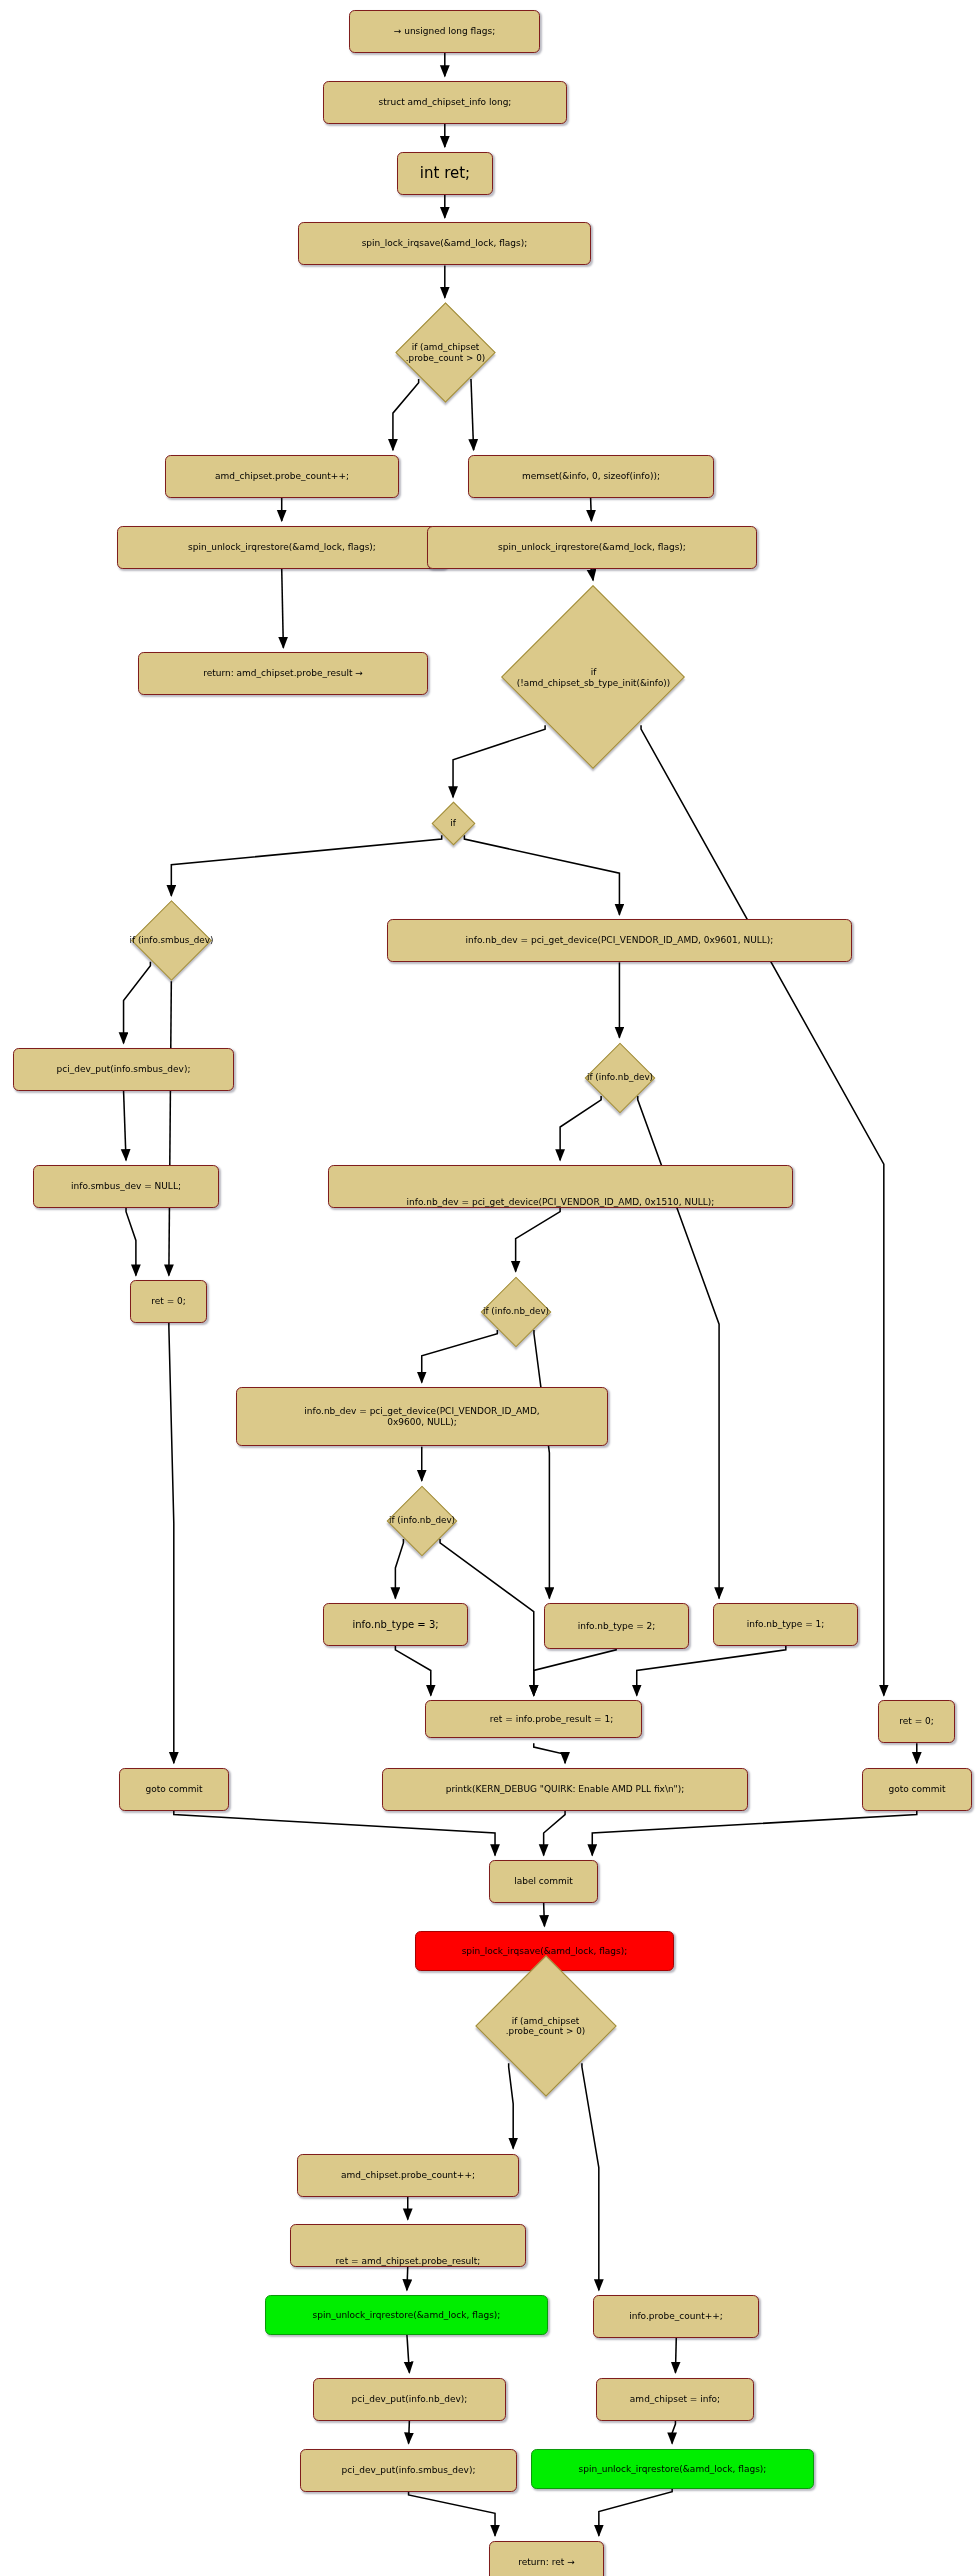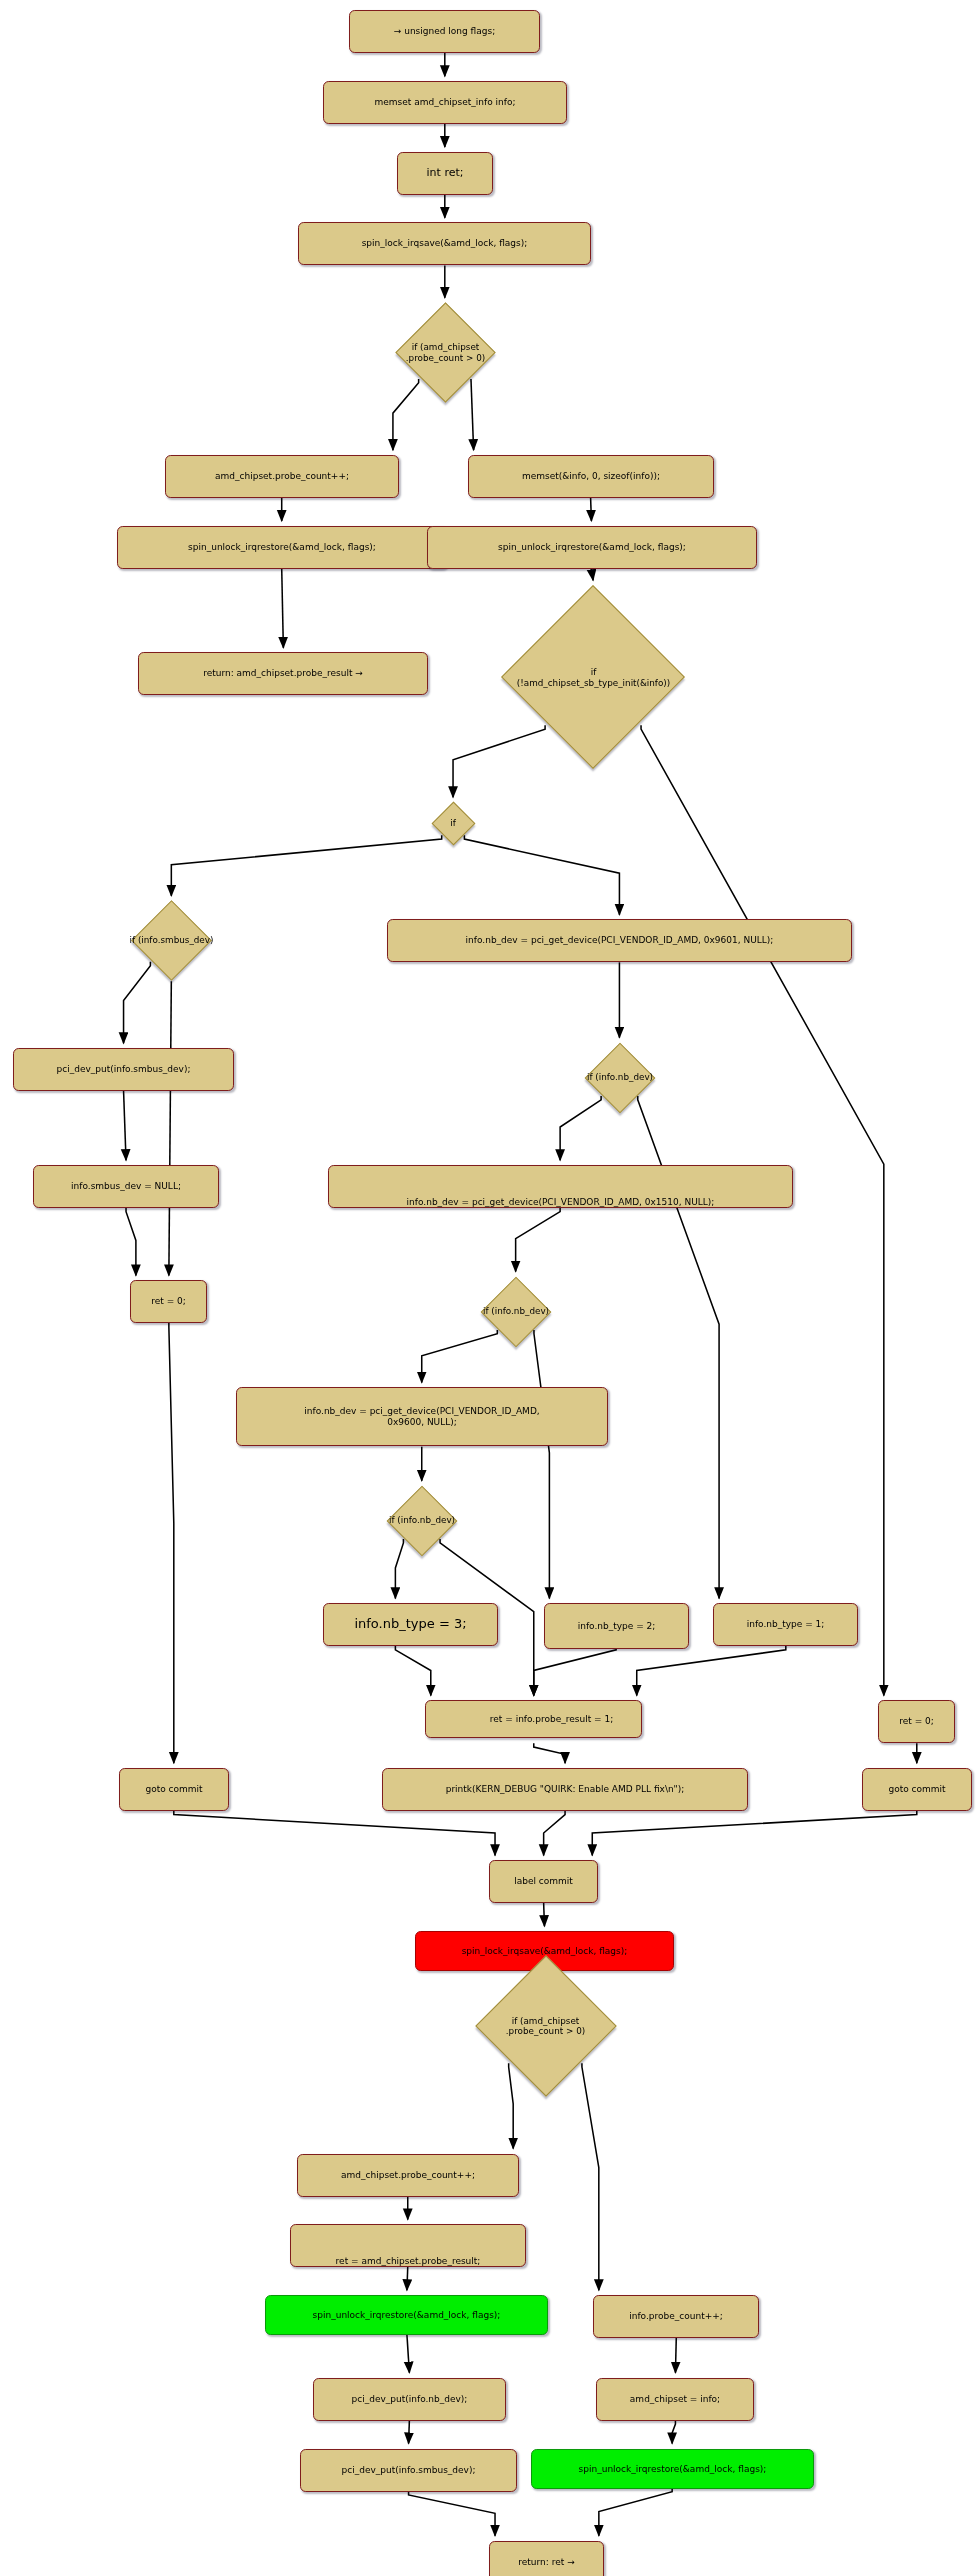--- a/index.html
+++ b/index.html
@@ -136,22 +136,22 @@
         <path d="M424.84000000000003,2437.2400000000002 L427.42,2476.96"></path>
         <path d="M427.42,2526.68 L426.56,2550.92"></path>
         <path d="M426.56,2600.64 L426.56,2604.64 L516.8399999999999,2623.8599999999997 L516.8399999999999,2647.24"></path>
         <path d="M706.0600000000001,2440.68 L705.2,2476.96"></path>
         <path d="M705.2,2526.68 L705.2,2530.68 L701.76,2539.8379999999997 L701.76,2550.92"></path>
         <path d="M701.76,2597.2000000000003 L701.76,2601.2000000000003 L625.24,2621.968 L625.24,2647.24"></path>
       </g>
   </svg>
   <div id="node-layer">
       <div class="node proc" title="→ unsigned long flags;" style="left: 349px; top: 10px; width: 191px; height: 43px; font-size: 9px;"><span class="lbl">→ unsigned long flags;</span></div>
-      <div class="node proc" title="struct amd_chipset_info info;" style="left: 323px; top: 81px; width: 244px; height: 43px; font-size: 9px;"><span class="lbl">memset amd_chipset_info info;</span></div>
-      <div class="node proc" title="int ret;" style="left: 397px; top: 152px; width: 96px; height: 43px; font-size: 11px;"><span class="lbl">int ret;</span></div>
+      <div class="node proc" title="struct amd_chipset_info info;" style="left: 323px; top: 81px; width: 244px; height: 43px; font-size: 9px;"><span class="lbl">struct amd_chipset_info long;</span></div>
+      <div class="node proc" title="int ret;" style="left: 397px; top: 152px; width: 96px; height: 43px; font-size: 15px;"><span class="lbl">int ret;</span></div>
       <div class="node proc" title="spin_lock_irqsave(&amp;amd_lock, flags);" style="left: 298px; top: 222px; width: 293px; height: 43px; font-size: 9px;"><span class="lbl">spin_lock_irqsave(&amp;amd_lock, flags);</span></div>
       <div class="node cond" title="if (amd_chipset
 .probe_count &gt; 0)" style="left: 330px; top: 303px; width: 231px; height: 99px; font-size: 8.8px;"><div class="diamond-shape" style="width: 71px; height: 71px; left: 80px; top: 14px;"></div><span class="diamond-label">if (amd_chipset
 .probe_count &gt; 0)</span></div>
       <div class="node proc" title="amd_chipset.probe_count++;" style="left: 165px; top: 455px; width: 234px; height: 43px; font-size: 9px;"><span class="lbl">amd_chipset.probe_count++;</span></div>
       <div class="node proc" title="memset(&amp;info, 0, sizeof(info));" style="left: 468px; top: 455px; width: 246px; height: 43px; font-size: 9px;"><span class="lbl">memset(&amp;info, 0, sizeof(info));</span></div>
       <div class="node proc" title="spin_unlock_irqrestore(&amp;amd_lock, flags);" style="left: 117px; top: 526px; width: 330px; height: 43px; font-size: 9px;"><span class="lbl">spin_unlock_irqrestore(&amp;amd_lock, flags);</span></div>
       <div class="node proc" title="spin_unlock_irqrestore(&amp;amd_lock, flags);" style="left: 427px; top: 526px; width: 330px; height: 43px; font-size: 9px;"><span class="lbl">spin_unlock_irqrestore(&amp;amd_lock, flags);</span></div>
       <div class="node proc" title="return: amd_chipset.probe_result →" style="left: 138px; top: 652px; width: 290px; height: 43px; font-size: 9px;"><span class="lbl">return: amd_chipset.probe_result →</span></div>
       <div class="node cond" title="if
@@ -163,21 +163,21 @@
       <div class="node proc" title="pci_dev_put(info.smbus_dev);" style="left: 13px; top: 1048px; width: 221px; height: 43px; font-size: 9px;"><span class="lbl">pci_dev_put(info.smbus_dev);</span></div>
       <div class="node cond" title="if (info.nb_dev)" style="left: 549px; top: 1043px; width: 142px; height: 69px; font-size: 8.8px;"><div class="diamond-shape" style="width: 50px; height: 50px; left: 46px; top: 9.7px;"></div><span class="diamond-label">if (info.nb_dev)</span></div>
       <div class="node proc" title="info.smbus_dev = NULL;" style="left: 33px; top: 1165px; width: 186px; height: 43px; font-size: 9px;"><span class="lbl">info.smbus_dev = NULL;</span></div>
       <div class="node proc" title="info.nb_dev = pci_get_device(PCI_VENDOR_ID_AMD, 0x1510, NULL);" style="left: 328px; top: 1165px; width: 465px; height: 43px; font-size: 9px; align-items: flex-end;"><span class="lbl">info.nb_dev = pci_get_device(PCI_VENDOR_ID_AMD, 0x1510, NULL);</span></div>
       <div class="node proc" title="ret = 0;" style="left: 130px; top: 1280px; width: 77px; height: 43px; font-size: 9px;"><span class="lbl">ret = 0;</span></div>
       <div class="node cond" title="if (info.nb_dev)" style="left: 445px; top: 1277px; width: 142px; height: 69px; font-size: 8.8px;"><div class="diamond-shape" style="width: 50px; height: 50px; left: 46px; top: 9.7px;"></div><span class="diamond-label">if (info.nb_dev)</span></div>
       <div class="node proc" title="info.nb_dev = pci_get_device(PCI_VENDOR_ID_AMD,
 0x9600, NULL);" style="left: 236px; top: 1387px; width: 372px; height: 59px; font-size: 9px;"><span class="lbl">info.nb_dev = pci_get_device(PCI_VENDOR_ID_AMD,
 0x9600, NULL);</span></div>
       <div class="node cond" title="if (info.nb_dev)" style="left: 351px; top: 1486px; width: 142px; height: 69px; font-size: 8.8px;"><div class="diamond-shape" style="width: 50px; height: 50px; left: 46px; top: 9.7px;"></div><span class="diamond-label">if (info.nb_dev)</span></div>
-      <div class="node proc" title="info.nb_type = 3;" style="left: 323px; top: 1603px; width: 175px; height: 43px; font-size: 13px;"><span class="lbl">info.nb_type = 3;</span></div>
+      <div class="node proc" title="info.nb_type = 3;" style="left: 323px; top: 1603px; width: 145px; height: 43px; font-size: 10px;"><span class="lbl">info.nb_type = 3;</span></div>
       <div class="node proc" title="info.nb_type = 2;" style="left: 544px; top: 1603px; width: 145px; height: 46px; font-size: 9px;"><span class="lbl">info.nb_type = 2;</span></div>
       <div class="node proc" title="info.nb_type = 1;" style="left: 713px; top: 1603px; width: 145px; height: 43px; font-size: 9px;"><span class="lbl">info.nb_type = 1;</span></div>
       <div class="node proc" title="ret = info.probe_result = 1;" style="left: 425px; top: 1700px; width: 217px; height: 38px; font-size: 9px; padding-left: 36px;"><span class="lbl">ret = info.probe_result = 1;</span></div>
       <div class="node proc" title="ret = 0;" style="left: 878px; top: 1700px; width: 77px; height: 43px; font-size: 9px;"><span class="lbl">ret = 0;</span></div>
       <div class="node proc" title="goto commit" style="left: 119px; top: 1768px; width: 110px; height: 43px; font-size: 9px;"><span class="lbl">goto commit</span></div>
       <div class="node proc" title="printk(KERN_DEBUG &quot;QUIRK: Enable AMD PLL fix\n&quot;);" style="left: 382px; top: 1768px; width: 366px; height: 43px; font-size: 9px;"><span class="lbl">printk(KERN_DEBUG "QUIRK: Enable AMD PLL fix\n");</span></div>
       <div class="node proc" title="goto commit" style="left: 862px; top: 1768px; width: 110px; height: 43px; font-size: 9px;"><span class="lbl">goto commit</span></div>
       <div class="node proc" title="label commit" style="left: 489px; top: 1860px; width: 109px; height: 43px; font-size: 9px;"><span class="lbl">label commit</span></div>
       <div class="node proc alert" title="spin_lock_irqsave(&amp;amd_lock, flags);" style="left: 415px; top: 1931px; width: 259px; height: 40px; font-size: 9px;"><span class="lbl">spin_lock_irqsave(&amp;amd_lock, flags);</span></div>
       <div class="node cond" title="if (amd_chipset

